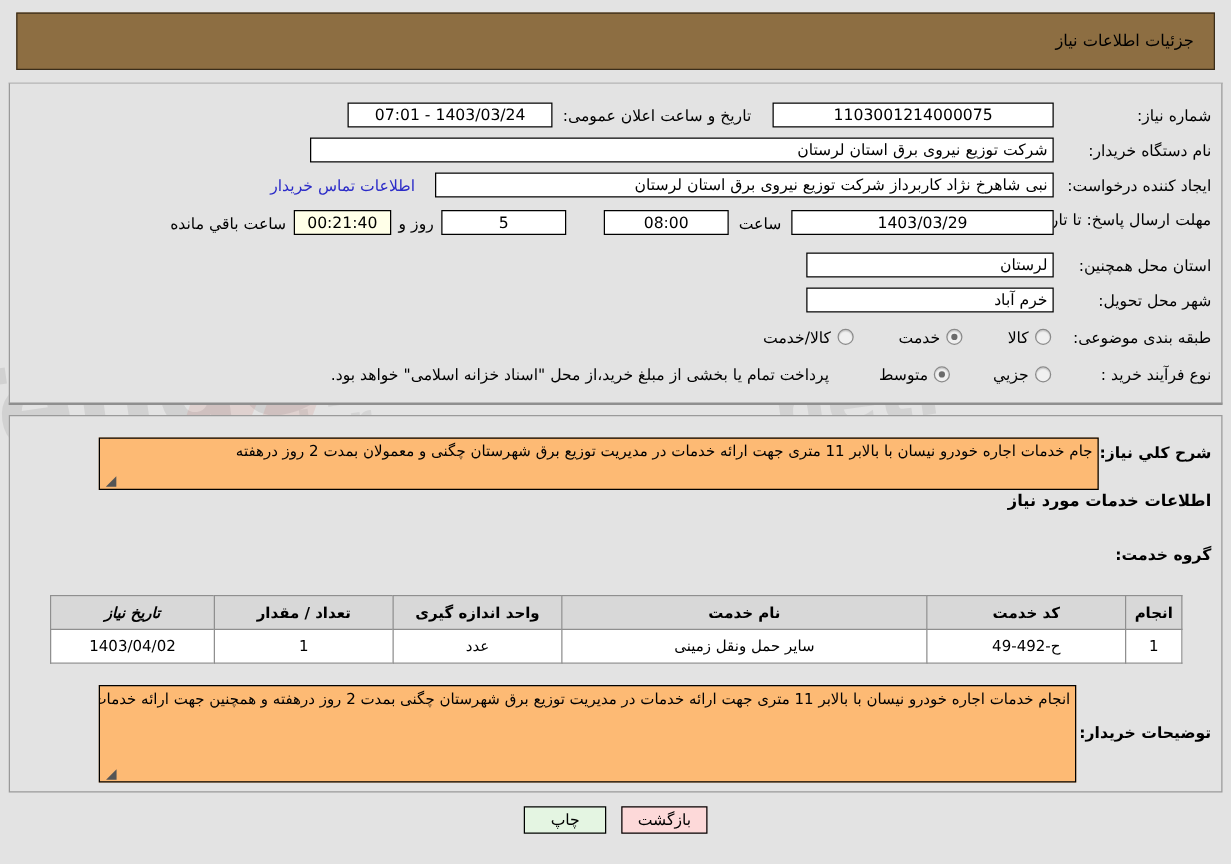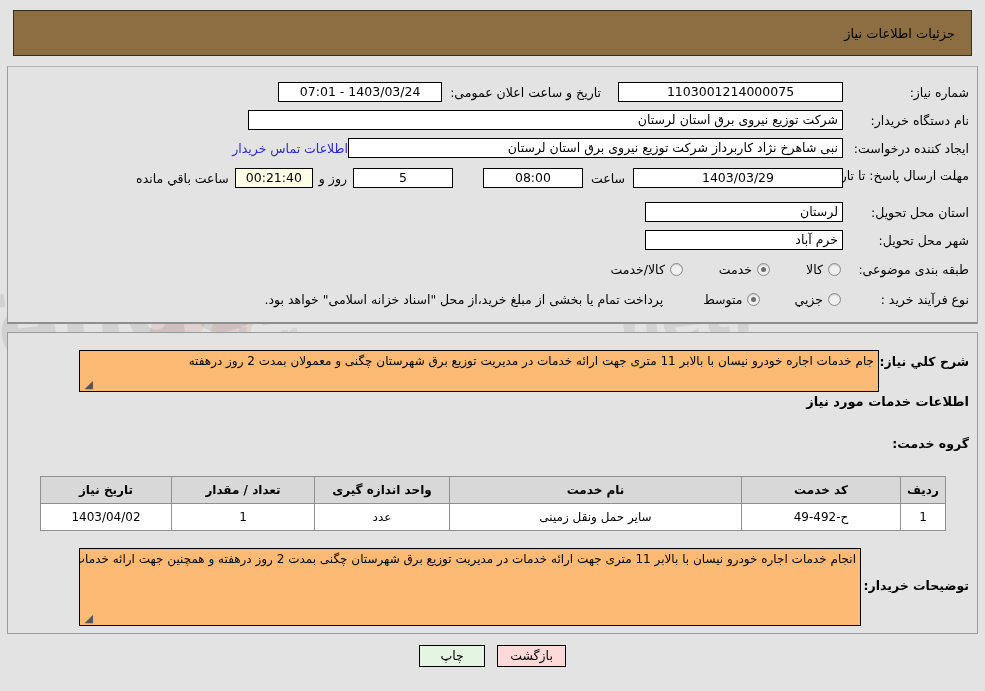--- a/index.html
+++ b/index.html
@@ -285,38 +285,38 @@
   </div>
 
   <div class="frow" style="top:110px; right:16px; z-index:6;">
     <span class="lbl" style="width:120px; display:inline-block;">نام دستگاه خریدار:</span>
     <span class="tbox right" style="width:595px; margin-right:6px;">شرکت توزیع نیروی برق استان لرستان</span>
   </div>
 
   <div class="frow" style="top:138px; right:16px; z-index:6;">
     <span class="lbl" style="width:120px; display:inline-block;">ایجاد کننده درخواست:</span>
     <span class="tbox right" style="width:495px; margin-right:6px;">نبی شاهرخ نژاد کاربرداز شرکت توزیع نیروی برق استان لرستان</span>
-    <span class="link" style="margin-right:0;">اطلاعات تماس خریدار</span>
+    <span class="link" style="margin-right:16px;">اطلاعات تماس خریدار</span>
   </div>
 
   <div class="frow" style="top:168px; right:16px; z-index:6; align-items:flex-start;">
     <span class="lbl" style="width:120px; display:inline-block; line-height:15px;">مهلت ارسال پاسخ: تا تاریخ:</span>
   </div>
   <div class="frow" style="top:168px; right:142px; z-index:6;">
     <span class="tbox" style="width:210px;">1403/03/29</span>
     <span class="lbl" style="margin-right:8px;">ساعت</span>
     <span class="tbox" style="width:100px; margin-right:8px;">08:00</span>
     <span class="tbox" style="width:100px; margin-right:30px;">5</span>
     <span class="lbl" style="margin-right:6px;">روز و</span>
     <span class="tbox timer" style="width:78px; margin-right:6px;">00:21:40</span>
     <span class="lbl" style="margin-right:6px;">ساعت باقي مانده</span>
   </div>
 
   <div class="frow" style="top:202px; right:16px; z-index:6;">
-    <span class="lbl" style="width:120px; display:inline-block;">استان محل تحویل:</span>
+    <span class="lbl" style="width:120px; display:inline-block;">استان محل همچنین:</span>
     <span class="tbox right" style="width:198px; margin-right:6px;">لرستان</span>
   </div>
 
   <div class="frow" style="top:230px; right:16px; z-index:6;">
     <span class="lbl" style="width:120px; display:inline-block;">شهر محل تحویل:</span>
     <span class="tbox right" style="width:198px; margin-right:6px;">خرم آباد</span>
   </div>
 
   <div class="frow" style="top:262px; right:16px; z-index:6;">
     <span class="lbl" style="width:120px; display:inline-block;">طبقه بندی موضوعی:</span>
@@ -366,26 +366,26 @@
   <div class="section-title" style="top:394px; right:16px; z-index:6;">اطلاعات خدمات مورد نیاز</div>
 
   <div class="frow" style="top:436px; right:16px; z-index:6;">
     <span class="lbl lbl-bold" style="width:84px; display:inline-block;">گروه خدمت:</span>
   </div>
 
   <div class="tbl-wrap">
     <table class="grid">
       <thead>
         <tr>
-          <th style="width:36px;">ردیف</th>
+          <th style="width:36px;">انجام</th>
           <th style="width:150px;">کد خدمت</th>
           <th>نام خدمت</th>
           <th style="width:126px;">واحد اندازه گیری</th>
           <th style="width:134px;">تعداد / مقدار</th>
-          <th style="width:122px;">تاریخ نیاز</th>
+          <th style="width:122px;font-style:italic;">تاریخ نیاز</th>
         </tr>
       </thead>
       <tbody>
         <tr>
           <td>1</td>
           <td>ح-492-49</td>
           <td>سایر حمل ونقل زمینی</td>
           <td>عدد</td>
           <td>1</td>
           <td>1403/04/02</td>

